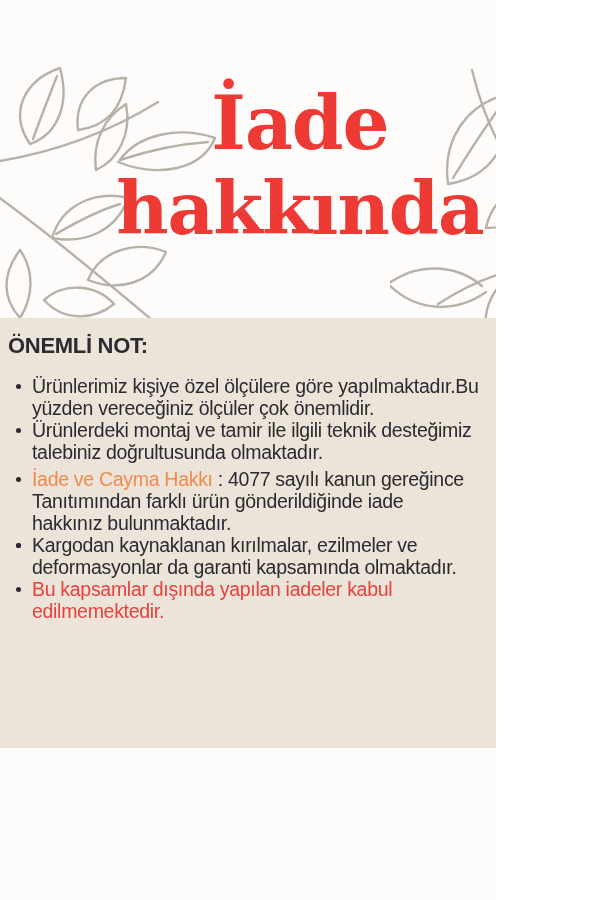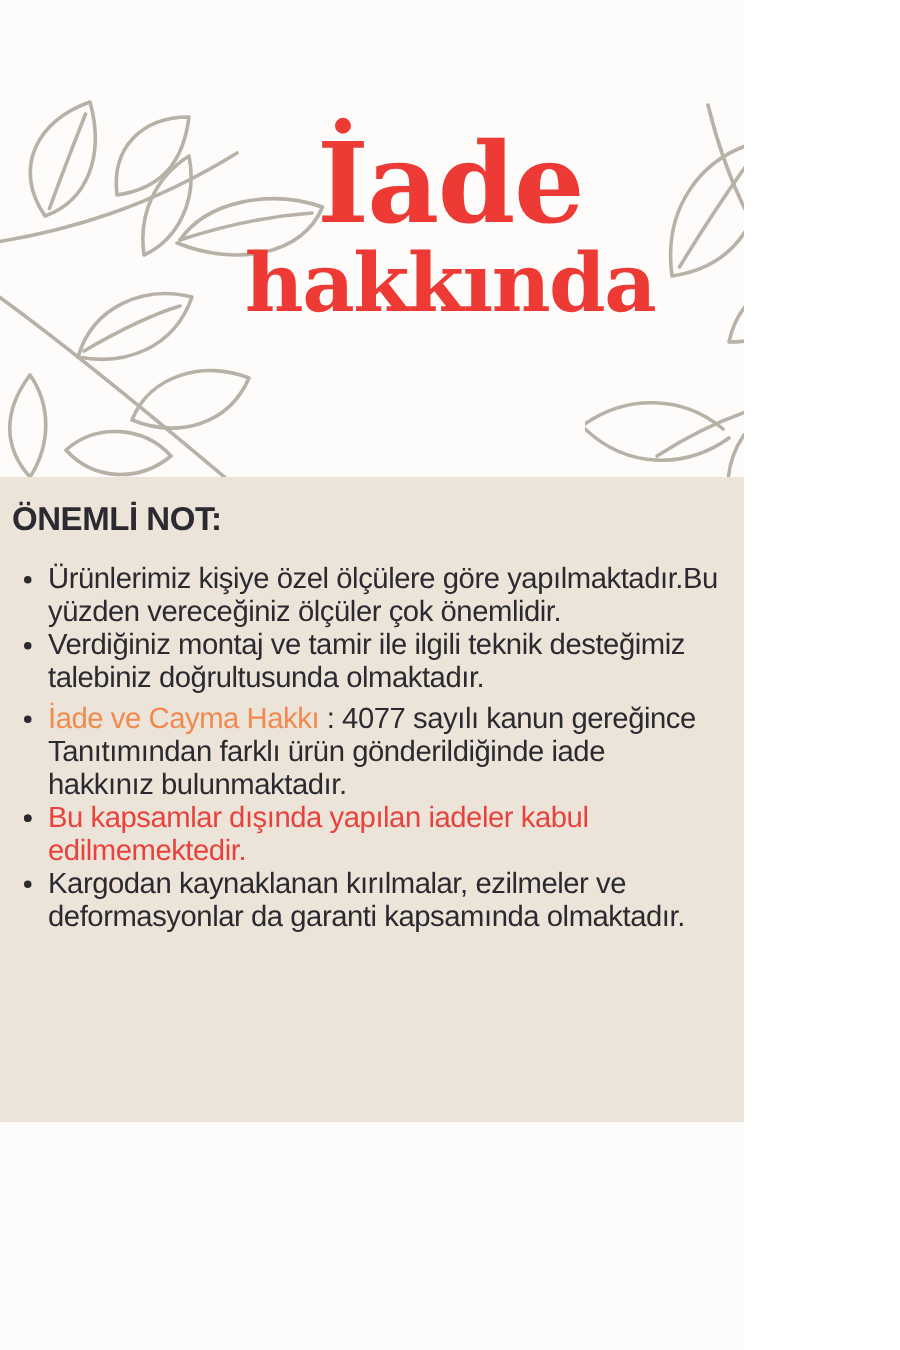--- a/index.html
+++ b/index.html
@@ -40,23 +40,23 @@
     font-family:"DejaVu Serif",serif;
     font-weight:bold;
     z-index:2;
   }
   .title-main{
     font-size:74px;
     line-height:1.02;
     letter-spacing:-1px;
   }
   .title-sub{
-    font-size:54px;
+    font-size:72px;
     line-height:1.0;
-    margin-top:0;
+    margin-top:12px;
     letter-spacing:-1px;
   }
   
   .panel{
     position:absolute;
     top:318px;left:0;
     width:598px;height:430px;
     background:var(--panel);
     border-radius:0;
     padding:15px 10px 0 8px;
@@ -139,26 +139,26 @@
       <div class="title-main">İade</div>
       <div class="title-sub">hakkında</div>
     </div>
   </div>
 
   <div class="panel">
     <div class="panel-heading">ÖNEMLİ NOT:</div>
     <ul class="bullets" id="bullet-list">
         <li><span class="dot"></span><span>Ürünlerimiz kişiye özel ölçülere göre yapılmaktadır.Bu
 yüzden vereceğiniz ölçüler çok önemlidir.</span></li>
-        <li><span class="dot"></span><span>Verdiğiniz montaj ve tamir ile ilgili teknik desteğimiz
+        <li><span class="dot"></span><span>Ürünlerdeki montaj ve tamir ile ilgili teknik desteğimiz
 talebiniz doğrultusunda olmaktadır.</span></li>
         <li class="gap-before"><span class="dot"></span><span class="seg-orange">İade ve Cayma Hakkı</span><span> : 4077 sayılı kanun gereğince
 Tanıtımından farklı ürün gönderildiğinde iade
 hakkınız bulunmaktadır.</span></li>
         <li><span class="dot"></span></li>
+        <li><span class="dot"></span><span>Kargodan kaynaklanan kırılmalar, ezilmeler ve
+deformasyonlar da garanti kapsamında olmaktadır.</span></li>
         <li><span class="dot"></span><span class="seg-red">Bu kapsamlar dışında yapılan iadeler kabul
 edilmemektedir.</span></li>
-        <li><span class="dot"></span><span>Kargodan kaynaklanan kırılmalar, ezilmeler ve
-deformasyonlar da garanti kapsamında olmaktadır.</span></li>
       </ul>
   </div>
 
 </div>
 
 </body></html>

